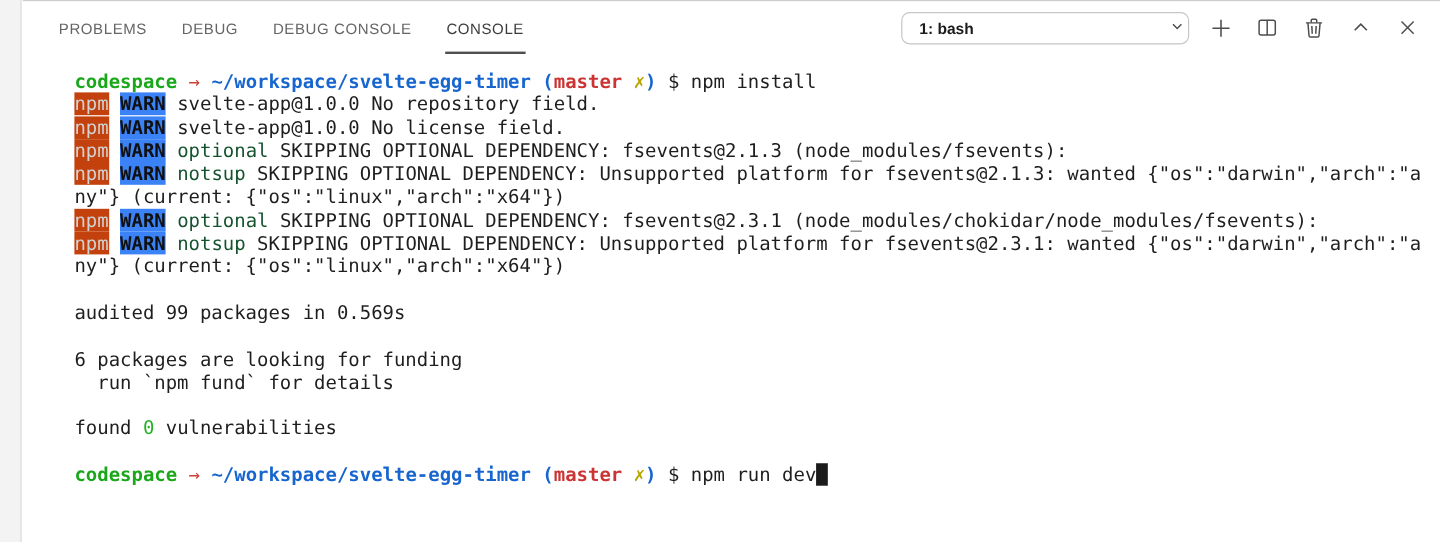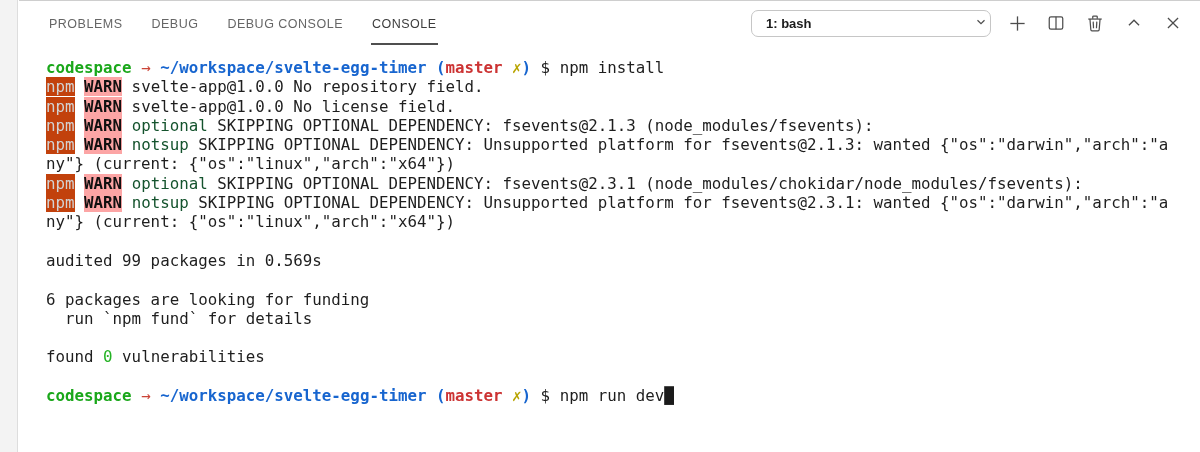--- a/index.html
+++ b/index.html
@@ -27,31 +27,31 @@
                      display:flex; align-items:center; justify-content:space-between;
                      padding:0 2px 0 14px; font-size:13px; font-weight:600;
                      color:#1b1b1b; cursor:pointer; }
   .icon-btn { width:26px; height:26px; display:flex; align-items:center;
               justify-content:center; color:#4d4d4d; cursor:pointer; }
   .icon-btn svg { display:block; }
 
   .terminal { padding:13px 0 0 27px; font-family:"DejaVu Sans Mono", monospace;
               font-size:15.8px; line-height:19.3px; color:#1e1e1e;
               white-space:pre; }
-  .term-line { height:19.3px; }
+  .term-line { height:19.3px;margin-left:16px; }
 
   .seg-plain   { color:#1e1e1e; }
   .seg-green   { color:#1aa71a; font-weight:bold; }
   .seg-arrow   { color:#cb4437; }
   .seg-blue    { color:#1765cf; font-weight:bold; }
   .seg-branch  { color:#cc3333; font-weight:bold; }
   .seg-yellow  { color:#b8a400; }
   .seg-magenta { color:#14532d; }
   .seg-npm     { background:#c2410c; color:#d2d2d2; }
-  .seg-warn    { background:#fca5a5; color:#101010; font-weight:bold; }
+  .seg-warn    { background:#3b82f6; color:#101010; font-weight:bold; }
   .seg-zero    { color:#23b223; }
   .seg-cursor  { color:#1b1b1b; }
 </style>
 </head>
 <body>
 
 <div class="root">
   <div class="left-strip"></div>
 
   <div class="panel">

